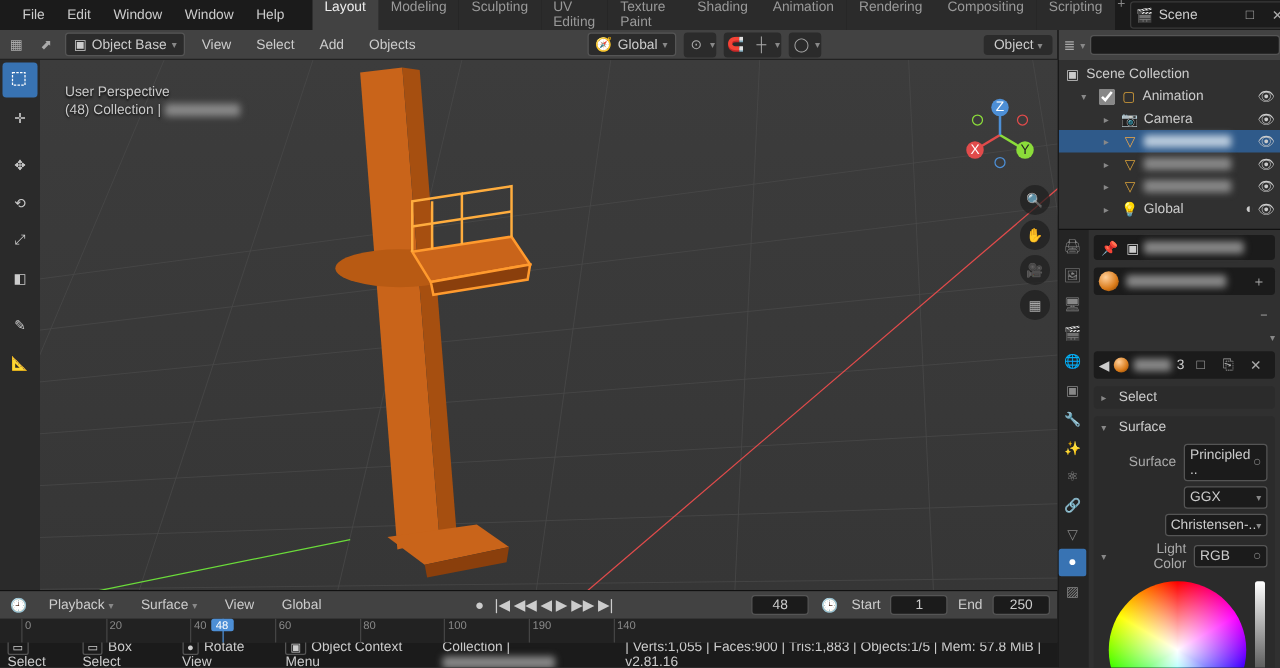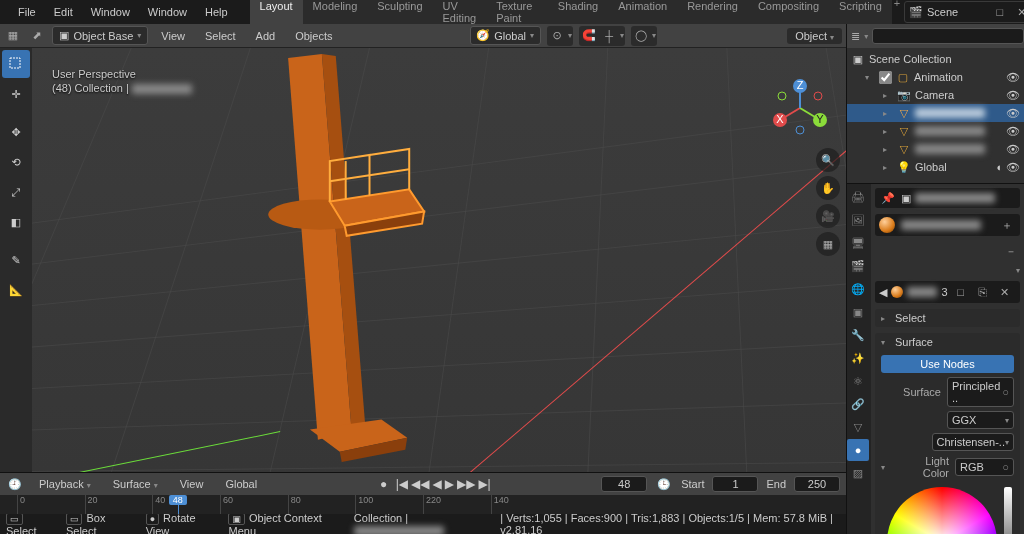--- a/index.html
+++ b/index.html
@@ -290,21 +290,21 @@
         <span>End</span>
         <div class="frame-field">250</div>
       </div>
       <div class="tl-track">
         <div class="tl-tick" style="left:2%">0</div>
         <div class="tl-tick" style="left:10%">20</div>
         <div class="tl-tick" style="left:18%">40</div>
         <div class="tl-tick" style="left:26%">60</div>
         <div class="tl-tick" style="left:34%">80</div>
         <div class="tl-tick" style="left:42%">100</div>
-        <div class="tl-tick" style="left:50%">220</div>
+        <div class="tl-tick" style="left:50%">190</div>
         <div class="tl-tick" style="left:58%">140</div>
         <div class="playhead" style="left:21%">
             <div class="playhead-label">48</div>
           </div>
       </div>
     </div>
 
     <div class="statusbar">
       <span><span class="key">▭</span><span>Select</span></span>
       <span><span class="key">▭</span><span>Box Select</span></span>
@@ -435,21 +435,20 @@
               <span class="tri">▸</span>
               <span>Select</span>
             </div>
         </div>
         <div class="panel">
           <div class="panel-hdr">
               <span class="tri">▾</span>
               <span>Surface</span>
             </div>
           <div class="panel-body">
-            <div class="use-nodes">Use Nodes</div>
             <div class="prop-row">
               <div class="prop-label">Surface</div>
               <div class="prop-field">
                   <span>Principled ..</span>
                   <span class="pin">○</span>
                 </div>
             </div>
             <div class="prop-row">
                 <div class="prop-label"></div>
               <div class="prop-field">

